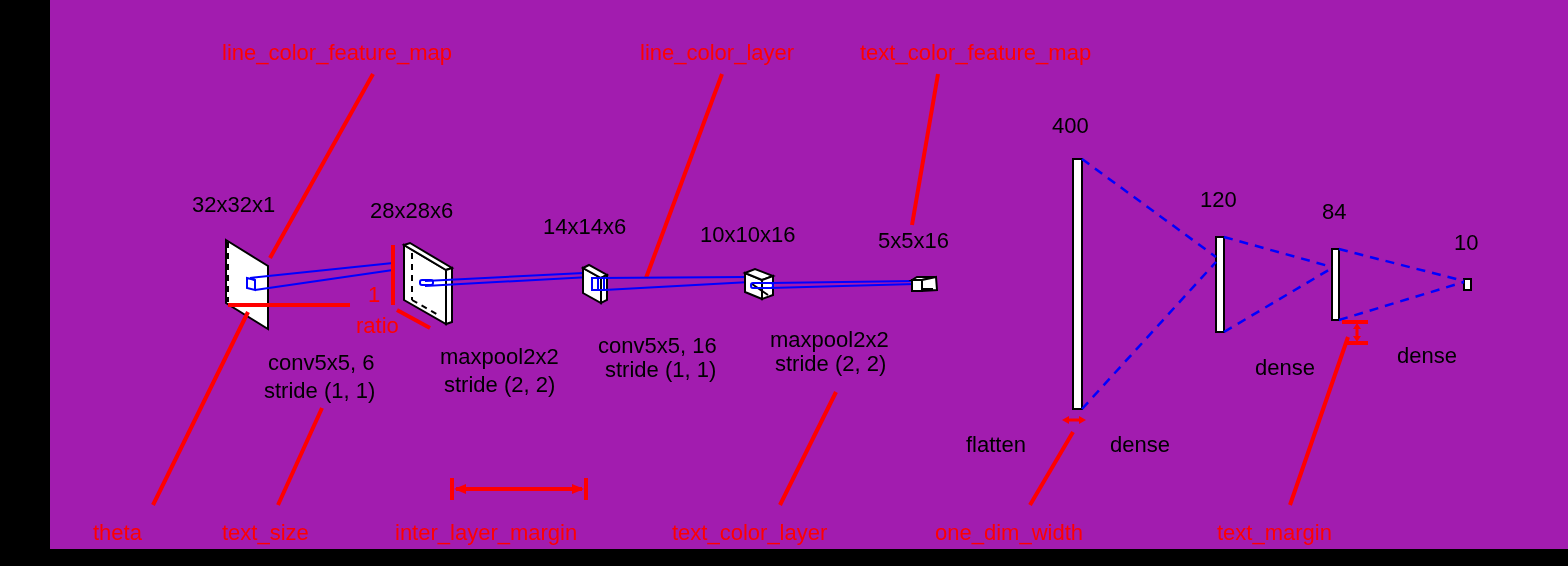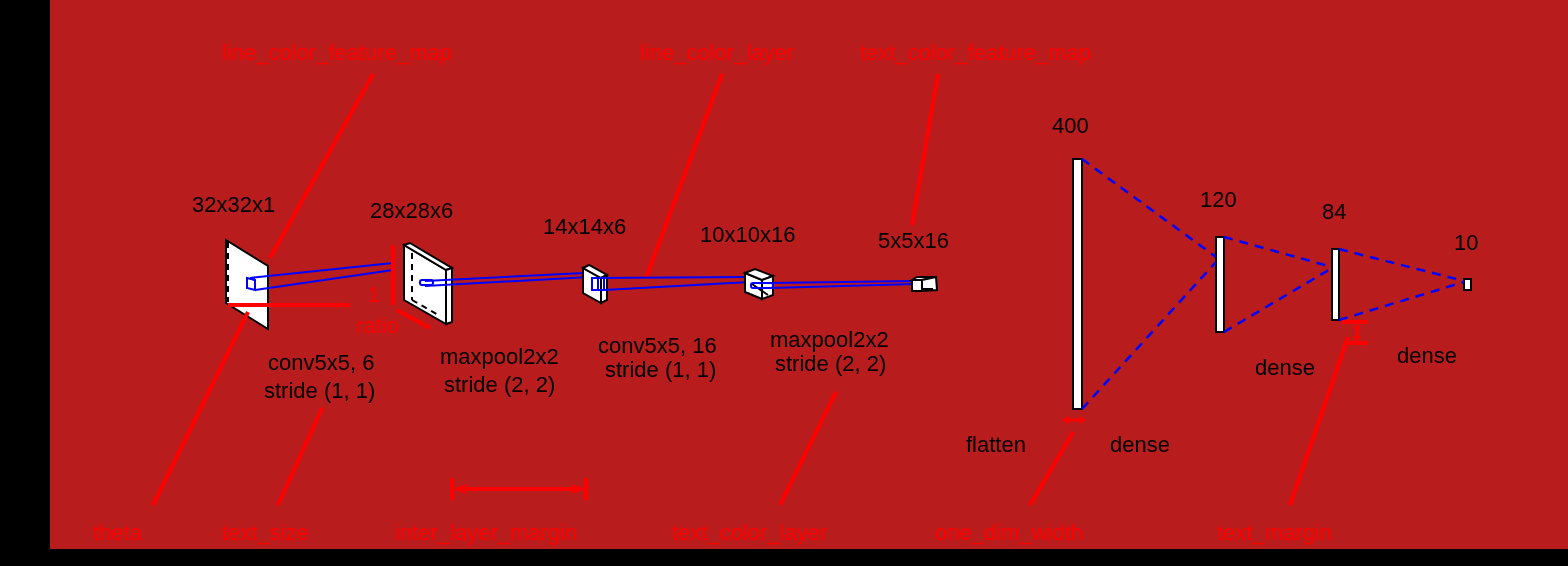--- a/index.html
+++ b/index.html
@@ -1,17 +1,17 @@
 <!DOCTYPE html>
 <html><head>
 <meta charset="utf-8">
 <style>
   html, body { margin:0; padding:0; background:#000; }
   body { width:1568px; height:566px; position:relative; overflow:hidden; }
-  #canvas { position:absolute; left:50px; top:0; width:1518px; height:549px; background:#b91c1c; }
+  #canvas { position:absolute; left:50px; top:0; width:1518px; height:549px; background:#a21caf; }
   svg { position:absolute; left:0; top:0; }
   .lbl { font-family:"Liberation Sans", sans-serif; font-size:22px; fill:#000; }
   .ann { font-family:"Liberation Sans", sans-serif; font-size:22px; fill:#ff0000; }
   .red { stroke:#ff0000; stroke-width:4; fill:none; }
   .redthin { stroke:#ff0000; stroke-width:3; fill:none; }
   .blk { stroke:#000; stroke-width:2; fill:#fff; }
   .blkline { stroke:#000; stroke-width:2; fill:none; }
   .blkdash { stroke:#000; stroke-width:2; fill:none; stroke-dasharray:6,5; }
   .blue { stroke:#0000ff; stroke-width:2; fill:none; }
   .bluedash { stroke:#0000ff; stroke-width:2.5; fill:none; stroke-dasharray:9,7; }

